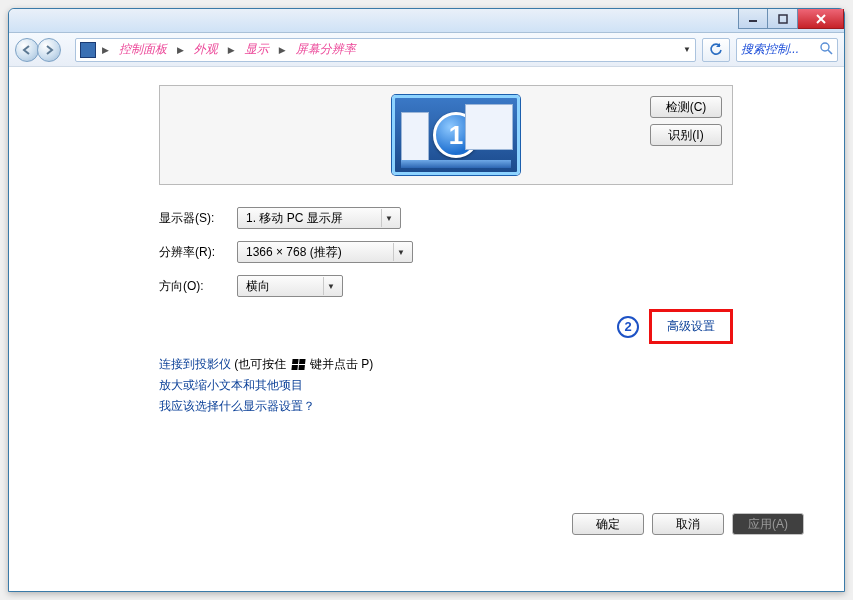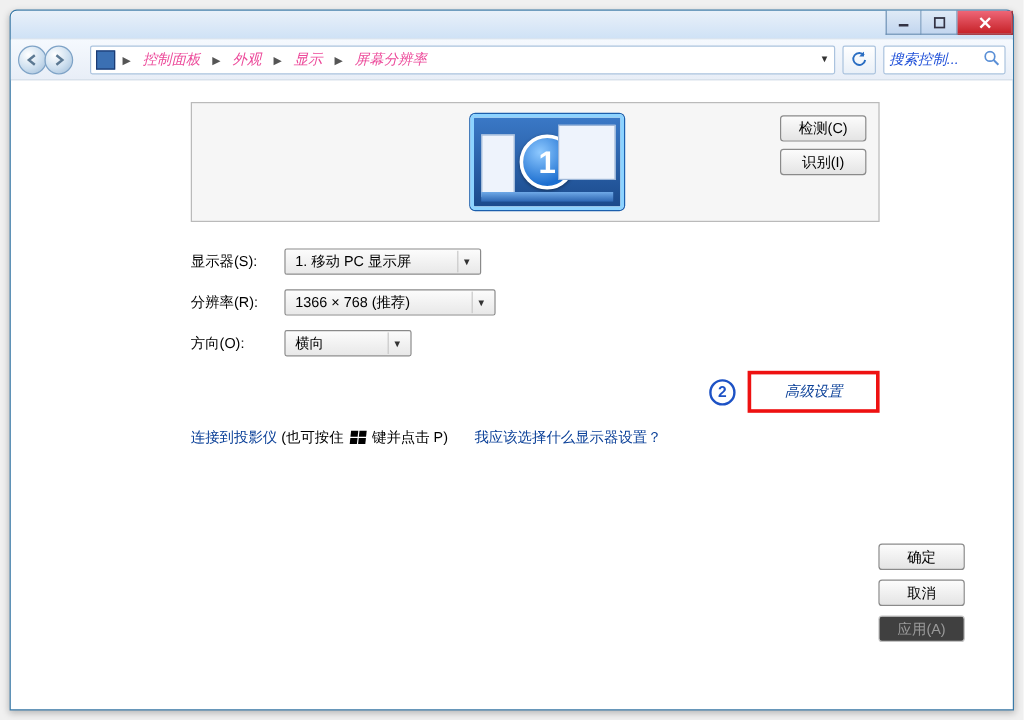--- a/index.html
+++ b/index.html
@@ -111,37 +111,37 @@
 .combo .arrow { width:15px;height:18px;margin-left:auto;
   display:flex;align-items:center;justify-content:center;font-size:8px;color:#333;
   border-left:1px solid #c9c9c9; }
 .c-lg{width:164px;} .c-md{width:176px;} .c-sm{width:106px;}
 
 .adv-row { display:flex; align-items:center; justify-content:flex-end; gap:10px; margin: 6px 0 12px; width:574px; }
 .circ-num {
   width:22px;height:22px;border-radius:50%;border:2px solid #1d52c5;color:#1d52c5;
   display:flex;align-items:center;justify-content:center;font-weight:bold;font-size:13px;
 }
-.adv-link-box { border:3px solid #e11; padding:6px 28px;font-style:italic; }
+.adv-link-box { border:3px solid #e11; padding:6px 15px; }
 a.lnk { color:#0b4098; text-decoration:none; }
 
-.help { display:flex;gap:22px;margin-top:4px; }
+.help { display:flex;flex-direction:column;gap:4px;margin-top:4px; }
 .help .line { color:#0b4098; }
 .help .line .plain { color:#000; }
 .winkey { display:inline-block; width:13px; height:11px;
   background:
     linear-gradient(#000,#000), linear-gradient(#000,#000),
     linear-gradient(#000,#000), linear-gradient(#000,#000);
   background-size:6px 5px; background-repeat:no-repeat;
   background-position: 0 0, 7px 0, 0 6px, 7px 6px;
   transform:skewX(-6deg); vertical-align:middle; margin:0 2px;
 }
 
 .footer {
-  position:absolute; right:40px; bottom:22px; display:flex; gap:8px;flex-direction:column;
+  position:absolute; right:40px; bottom:22px; display:flex; gap:8px;
 }
 </style>
 </head>
 <body>
 
 <div class="win">
 
   <div class="titlebar">
     <div class="tbtn">
       <svg width="10" height="10">
@@ -253,20 +253,23 @@
       <div class="adv-link-box">
         <a href="#" class="lnk">高级设置</a>
       </div>
     </div>
 
     <div class="help">
       <div class="line">
         <a href="#" class="lnk">连接到投影仪</a><span class="plain"> (也可按住 </span><span class="winkey"></span><span class="plain"> 键并点击 P)</span>
       </div>
       <div class="line">
+        <a href="#" class="lnk">放大或缩小文本和其他项目</a>
+      </div>
+      <div class="line">
         <a href="#" class="lnk">我应该选择什么显示器设置？</a>
       </div>
     </div>
 
     <div class="footer">
       <div class="btn">确定</div>
       <div class="btn">取消</div>
       <div class="btn disabled">应用(A)</div>
     </div>
 

